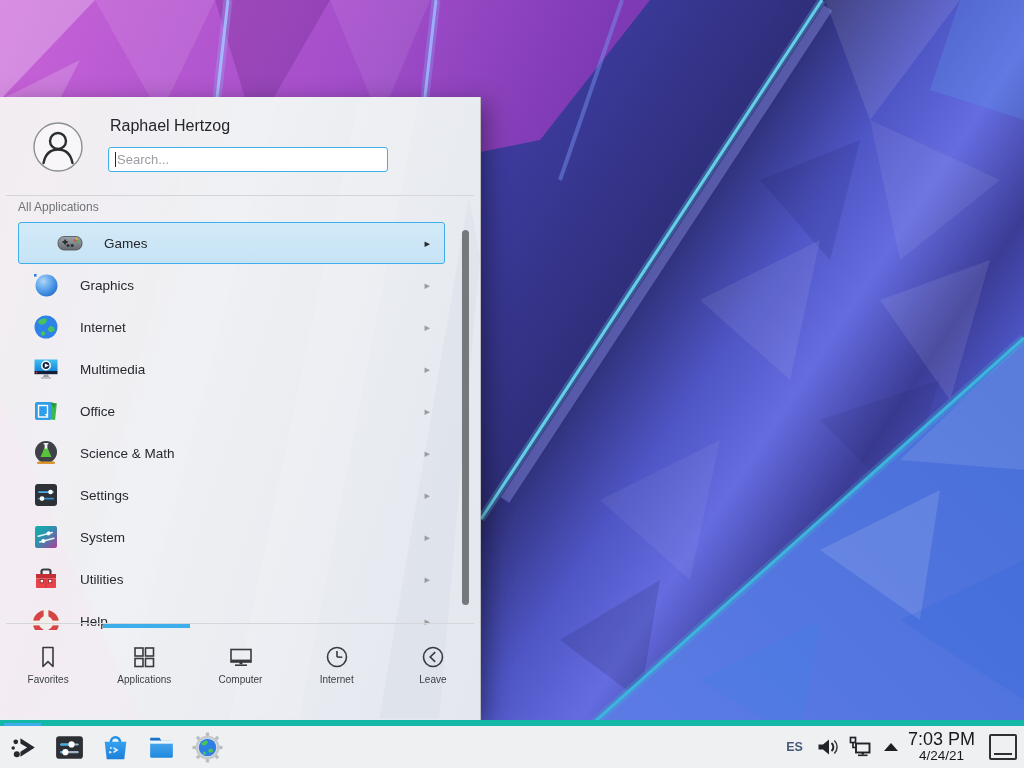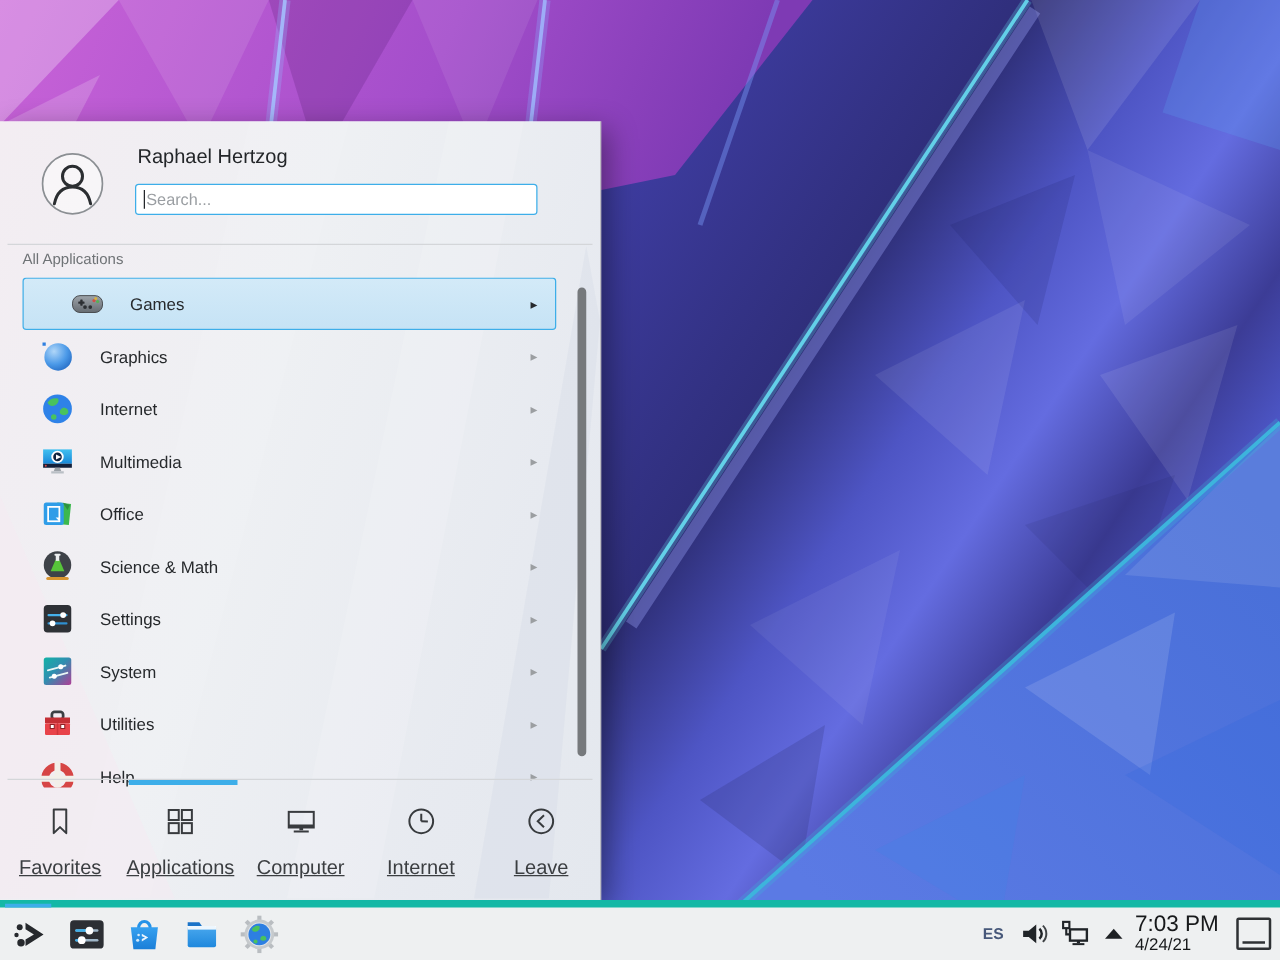--- a/index.html
+++ b/index.html
@@ -15,21 +15,21 @@
     background:linear-gradient(108deg,#f3edf2 0%,#eef0f3 42%,#e7eaf0 78%,#e4e8ee 100%);
     box-shadow:6px 6px 22px rgba(0,0,0,.38);
     border-right:1px solid rgba(90,95,105,.35);
   }
   .popup .streaks { position:absolute; inset:0; pointer-events:none; }
 
   .hdr { position:absolute; left:0; top:0; width:100%; height:98px; }
   .avatar { position:absolute; left:33px; top:25px; width:50px; height:50px; }
   .user-name { position:absolute; left:110px; top:20px; font-size:16px; color:#232629; }
   .search {
-    position:absolute; left:108px; top:50px; width:322px; height:25px;
+    position:absolute; left:108px; top:50px; width:280px; height:25px;
     background:#ffffff; border:1px solid #3daee9; border-radius:3px;
     display:flex; align-items:center; padding-left:6px;
   }
   .search .cursor { width:1px; height:15px; background:#23262a; margin-right:1px; }
   .search .ph { font-size:13px; color:#9a9ea2; }
 
   .sep { position:absolute; left:6px; right:6px; height:1px; background:#d4d6d9; }
   .hdr-sep { top:98px; }
   .ftr-sep { top:526px; }
 
@@ -48,37 +48,37 @@
 
   .scrollbar { position:absolute; left:462px; top:133px; width:7px; height:375px;
                background:#76797c; border-radius:4px; }
 
   .tab-indicator { position:absolute; left:103px; top:527px; width:87px; height:4px;
                    background:#3daee9; }
   .tabbar { position:absolute; left:0; top:531px; width:481px; height:92px; display:flex; }
   .tab { flex:1 1 0; display:flex; flex-direction:column; align-items:center;
          justify-content:flex-start; padding-top:16px; }
   .tab .ticon { width:26px; height:26px; }
-  .tab .tlabel { margin-top:16px; font-size:16px; color:#3b3e41;text-decoration:underline; }
+  .tab .tlabel { margin-top:4px; font-size:10px; color:#3b3e41; }
 
   
   .taskbar { position:absolute; left:0; top:720px; width:1024px; height:48px;
              background:#eef0f1; border-top:6px solid #14b8a6; display:flex; align-items:center; }
   .tb-left { display:flex; height:48px; }
   .tb-btn { width:46px; height:48px; position:relative; display:flex;
             align-items:center; justify-content:center; }
   .tb-btn .tbicon { width:33px; height:33px; }
   .tb-btn .active-line { position:absolute; left:4px; top:0; width:37px; height:3px;
                          background:#3daee9; }
   .tb-right { margin-left:auto; display:flex; align-items:center; padding-right:5px; }
   .kb-layout { font-size:12.5px; font-weight:bold; color:#47587a; margin-right:13px; }
   .tray-icon { width:24px; height:24px; margin-right:8px; }
   .caret { width:0; height:0; border-left:7px solid transparent; border-right:7px solid transparent;
            border-bottom:8px solid #1e2124; margin:0 10px 0 4px; }
-  .clock { color:#17191b; margin-right:14px; line-height:1.05; }
+  .clock { text-align:center; color:#17191b; margin-right:14px; line-height:1.05; }
   .clock .time { font-size:18px; }
   .clock .date { font-size:13.5px; }
   .show-desktop { width:28px; height:26px; border:2px solid #2e3134; border-radius:2px;
                   position:relative; margin-right:2px; background:transparent; }
   .show-desktop::after { content:""; position:absolute; left:3px; right:3px; bottom:3px;
                          height:2px; background:#2e3134; }
 </style>
 </head>
 <body>
 

